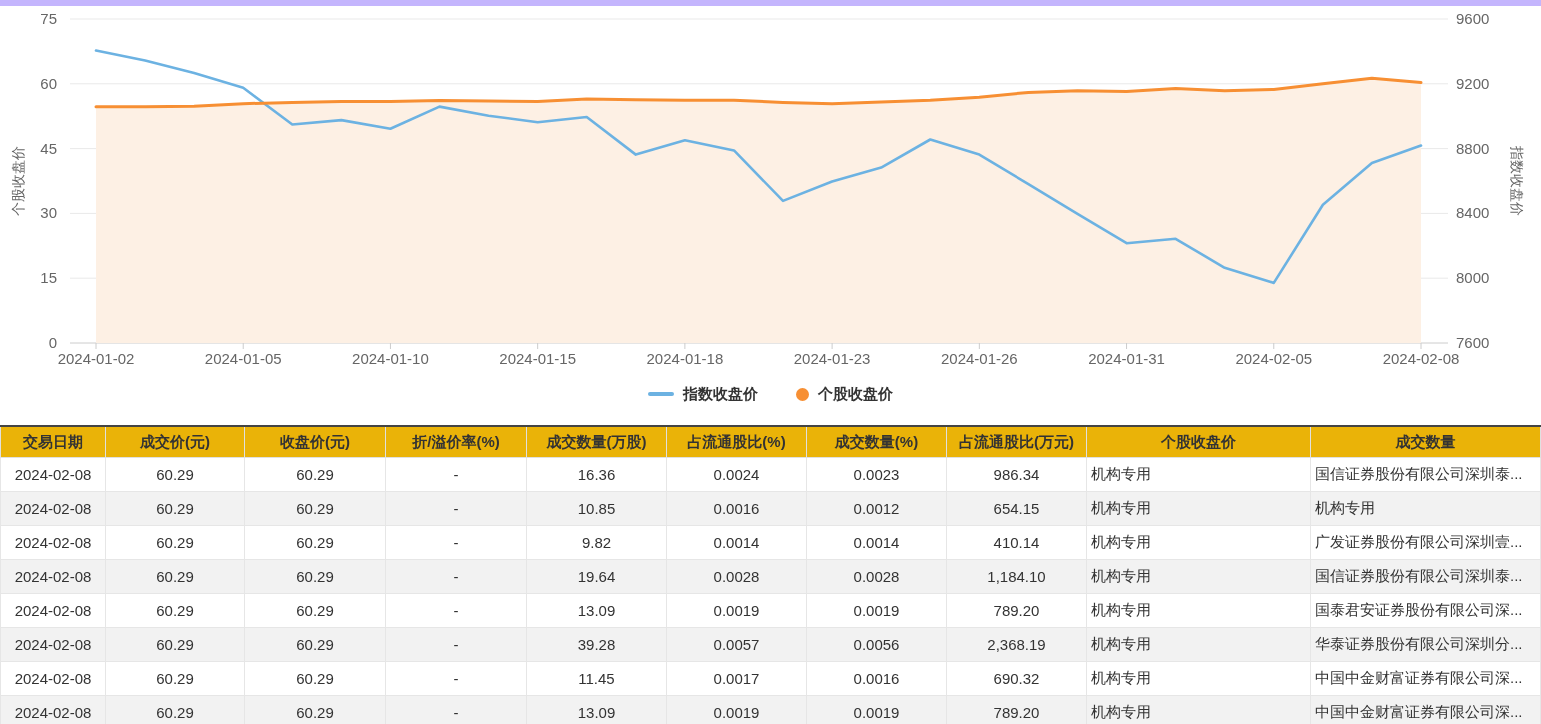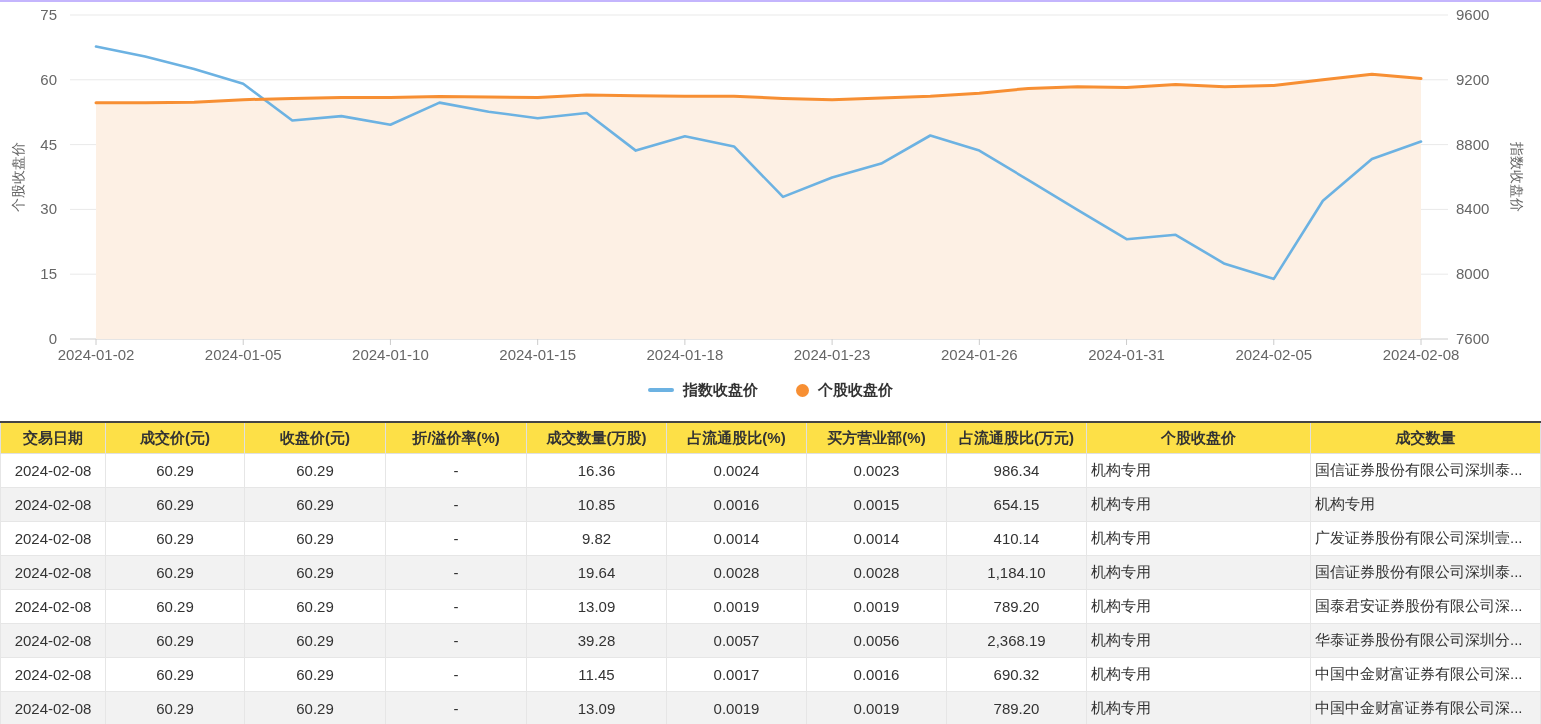--- a/index.html
+++ b/index.html
@@ -1,35 +1,35 @@
 <!DOCTYPE html>
 <html><head>
 <meta charset="utf-8">
 <style>
   html,body{margin:0;padding:0;}
   body{
     width:1541px;height:724px;overflow:hidden;background:#fff;
     font-family:"Liberation Sans","DejaVu Sans",sans-serif;color:#333;
   }
-  .chart-panel{position:relative;width:1541px;height:419px;border-top:2px solid #c4b5fd;}
+  .chart-panel{position:relative;width:1541px;height:419px;border-top:6px solid #c4b5fd;}
   .chart-panel svg{position:absolute;left:0;top:0;}
   .legend{
     position:absolute;left:0;top:372px;width:100%;height:32px;
     display:flex;justify-content:center;align-items:center;gap:38px;
     font-size:15px;font-weight:600;color:#333;
   }
   .legend-item{display:flex;align-items:center;gap:9px;cursor:pointer;}
   .legend-line{display:inline-block;width:26px;height:4px;border-radius:2px;}
   .legend-dot{display:inline-block;width:13px;height:13px;border-radius:50%;}
   table.deal-table{
     width:1541px;border-collapse:collapse;table-layout:fixed;
     font-size:15px;color:#333;
   }
   table.deal-table thead th{
-    background:#fde047;font-weight:bold;height:30px;text-align:center;
+    background:#eab308;font-weight:bold;height:30px;text-align:center;
     border-top:2px solid #444;border-bottom:1px solid #e0e0e0;
     border-left:1px solid #e0e0e0;border-right:1px solid #e0e0e0;
     padding:0 4px;white-space:nowrap;overflow:hidden;
   }
   table.deal-table tbody td{
     height:33px;padding:0 4px;white-space:nowrap;overflow:hidden;
     border:1px solid #e6e6e6;
   }
   table.deal-table tbody tr.even{background:#f2f2f2;}
   table.deal-table tbody tr.odd{background:#fff;}
@@ -115,21 +115,21 @@
       <col style="width: 230px;">
     </colgroup>
   <thead>
       <tr id="tbl-head-row">
         <th>交易日期</th>
         <th>成交价(元)</th>
         <th>收盘价(元)</th>
         <th>折/溢价率(%)</th>
         <th>成交数量(万股)</th>
         <th>占流通股比(%)</th>
-        <th>买方营业部(%)</th>
+        <th>成交数量(%)</th>
         <th>占流通股比(万元)</th>
         <th>个股收盘价</th>
         <th>成交数量</th>
       </tr>
     </thead>
   <tbody id="tbl-body">
       <tr class="odd">
         <td class="al-c">2024-02-08</td>
         <td class="al-r">60.29</td>
         <td class="al-r">60.29</td>
@@ -141,21 +141,21 @@
         <td class="al-l">机构专用</td>
         <td class="al-l">国信证券股份有限公司深圳泰...</td>
       </tr>
       <tr class="even">
         <td class="al-c">2024-02-08</td>
         <td class="al-r">60.29</td>
         <td class="al-r">60.29</td>
         <td class="al-r">-</td>
         <td class="al-r">10.85</td>
         <td class="al-r">0.0016</td>
-        <td class="al-r">0.0015</td>
+        <td class="al-r">0.0012</td>
         <td class="al-r">654.15</td>
         <td class="al-l">机构专用</td>
         <td class="al-l">机构专用</td>
       </tr>
       <tr class="odd">
         <td class="al-c">2024-02-08</td>
         <td class="al-r">60.29</td>
         <td class="al-r">60.29</td>
         <td class="al-r">-</td>
         <td class="al-r">9.82</td>

